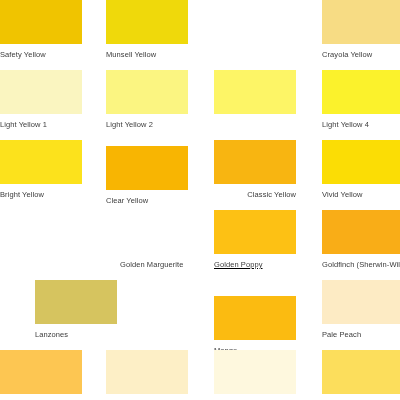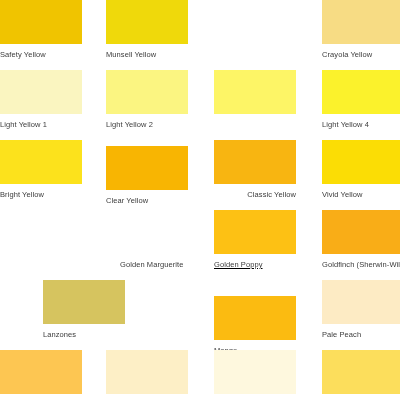--- a/index.html
+++ b/index.html
@@ -106,21 +106,21 @@
       <div class="swatch-label">Golden Marguerite</div>
     </div>
     <div class="swatch-cell col-2 row-3" style="left: 214px; top: 210px; text-decoration: underline;">
       <div class="swatch-chip" title="#FDC114" style="background: rgb(253, 193, 20); height: 44px; width: 82px;"></div>
       <div class="swatch-label">Golden Poppy</div>
     </div>
     <div class="swatch-cell col-3 row-3 clip-wide" style="left: 322px; top: 210px;">
       <div class="swatch-chip" title="#F9AD17" style="background: rgb(249, 173, 23); height: 44px; width: 82px;"></div>
       <div class="swatch-label">Goldfinch (Sherwin-Wil</div>
     </div>
-    <div class="swatch-cell col-0 row-4" style="left: 16px; top: 280px; padding-left: 27px;">
+    <div class="swatch-cell col-0 row-4" style="left: 8px; top: 280px; padding-left: 27px;">
       <div class="swatch-chip" title="#D6C45F" style="background: rgb(214, 196, 95); height: 44px; width: 82px;"></div>
       <div class="swatch-label">Lanzones</div>
     </div>
     <div class="swatch-cell col-2 row-4" style="left: 214px; top: 296px;">
       <div class="swatch-chip" title="#FBBB11" style="background: rgb(251, 187, 17); height: 44px; width: 82px;"></div>
       <div class="swatch-label">Mango</div>
     </div>
     <div class="swatch-cell col-3 row-4" style="left: 322px; top: 280px;">
       <div class="swatch-chip" title="#FDEBC4" style="background: rgb(253, 235, 196); height: 44px; width: 82px;"></div>
       <div class="swatch-label">Pale Peach</div>

